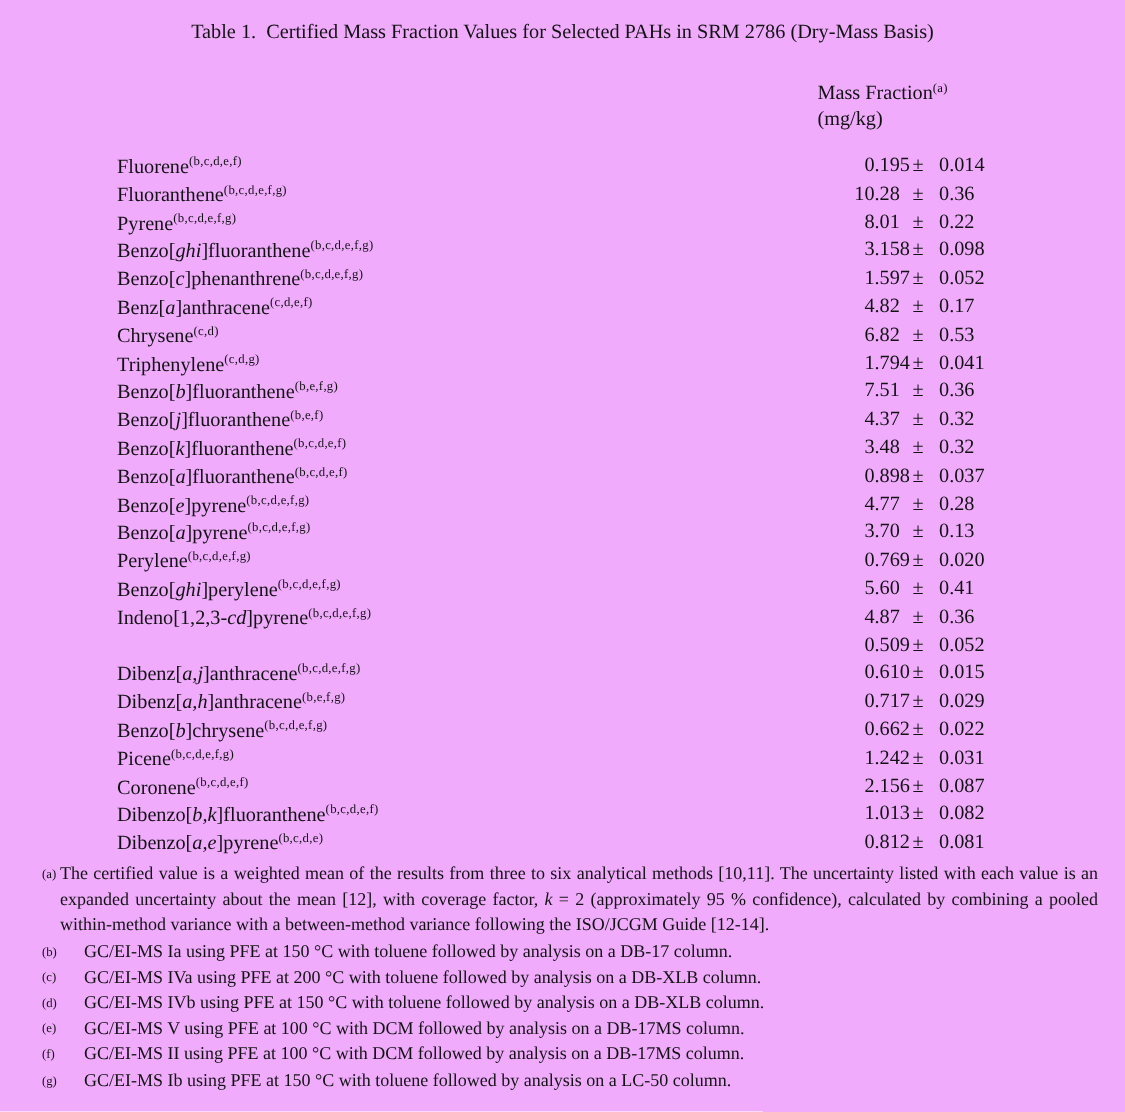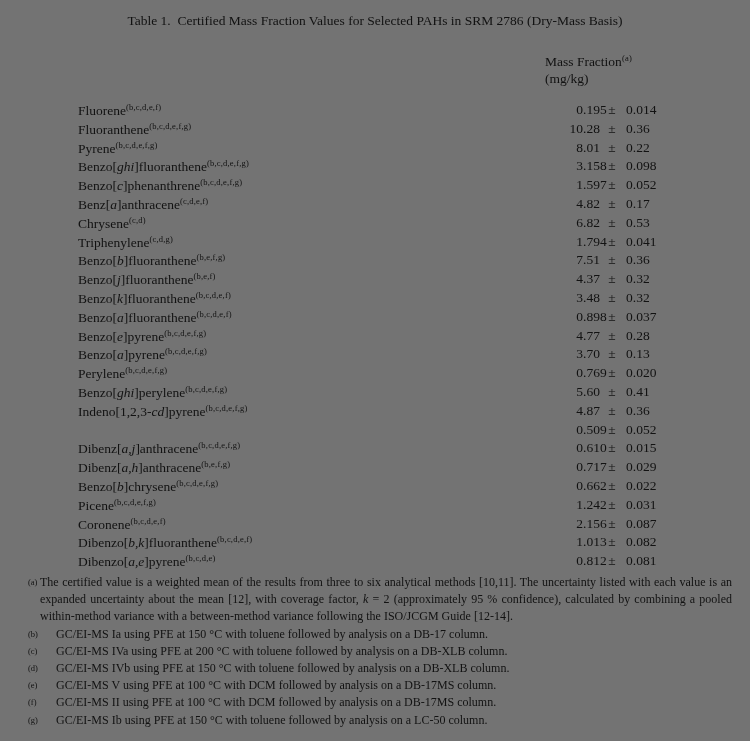--- a/index.html
+++ b/index.html
@@ -2,21 +2,21 @@
 <html><head>
 <meta charset="utf-8">
 <style>
   html,body { margin:0; padding:0; background:#ffffff; }
   body {
     width:750px; height:741px;
     font-family:"Liberation Serif", serif;
     color:#121212;
     -webkit-font-smoothing:antialiased;
   }
-  .page { position:relative; width:750px; height:741px; overflow:hidden; background:#737373; }
+  .page { position:relative; width:750px; height:741px; overflow:hidden; background:#f0abfc; }
 
   .title {
     position:absolute; top:13px; left:0; width:100%;
     text-align:center; font-size:13.5px; white-space:pre;
   }
 
   .col-header {
     position:absolute; top:50px; left:545px; width:195px;
     text-align:left; font-size:13.5px; line-height:16.5px;
   }

